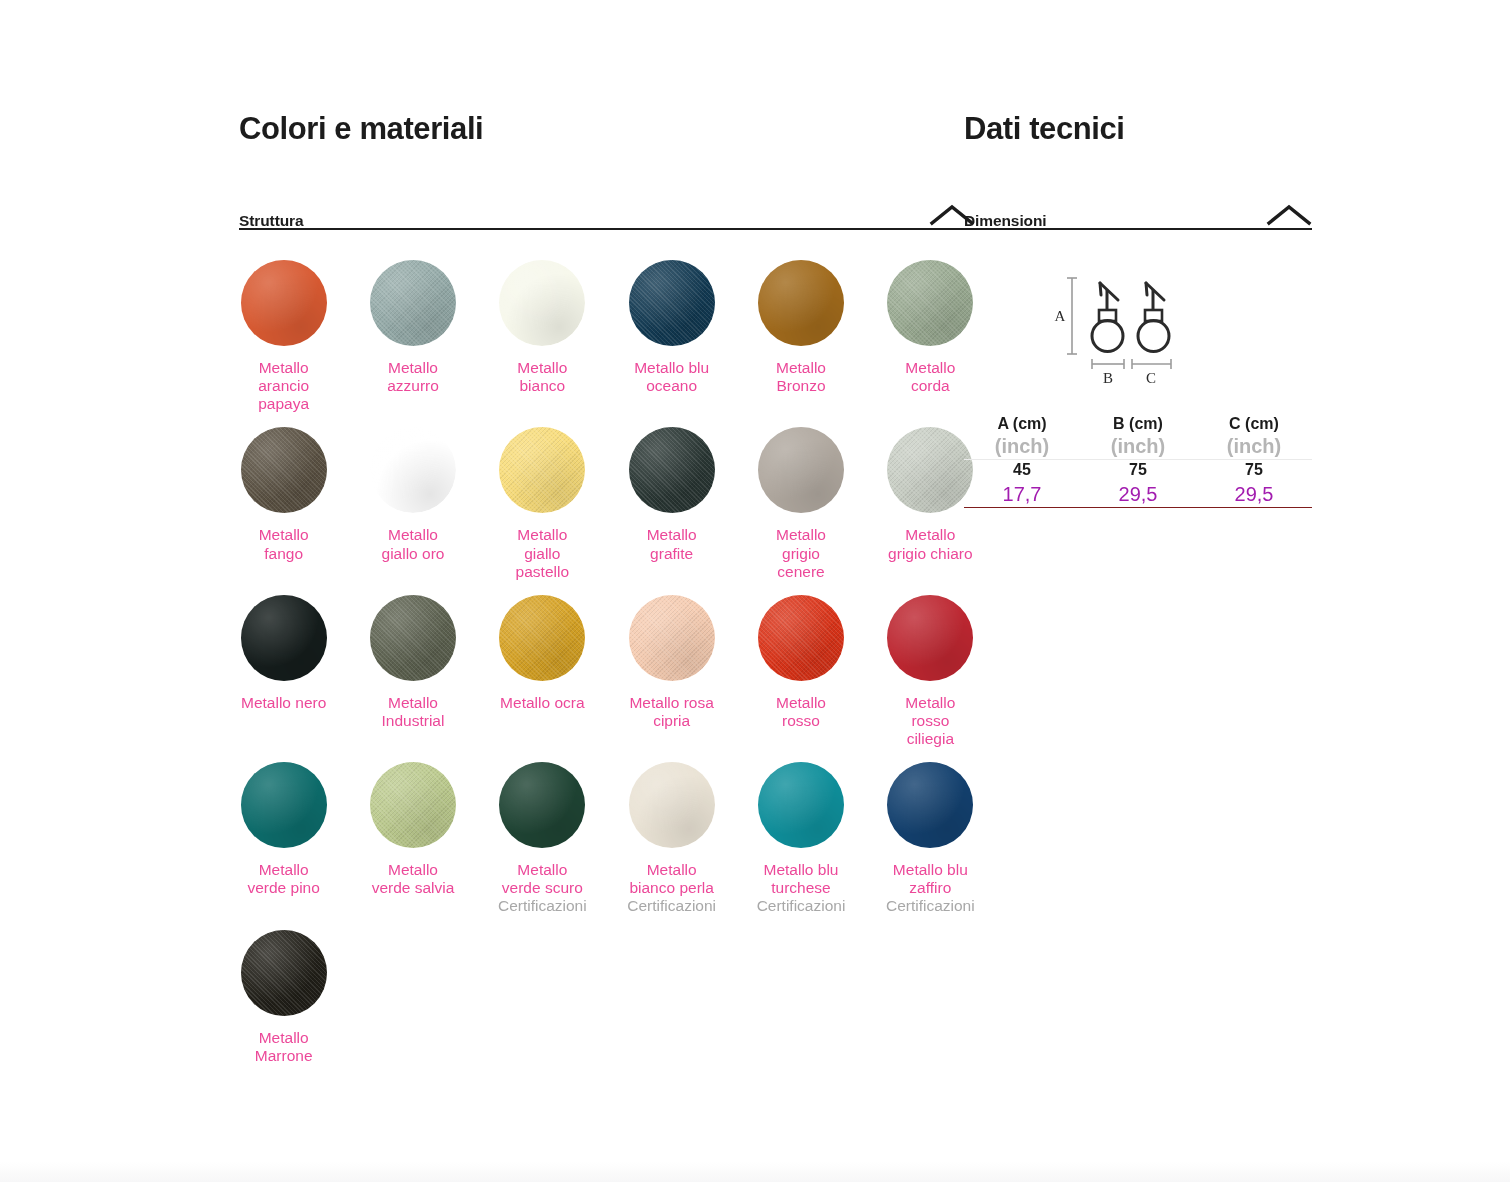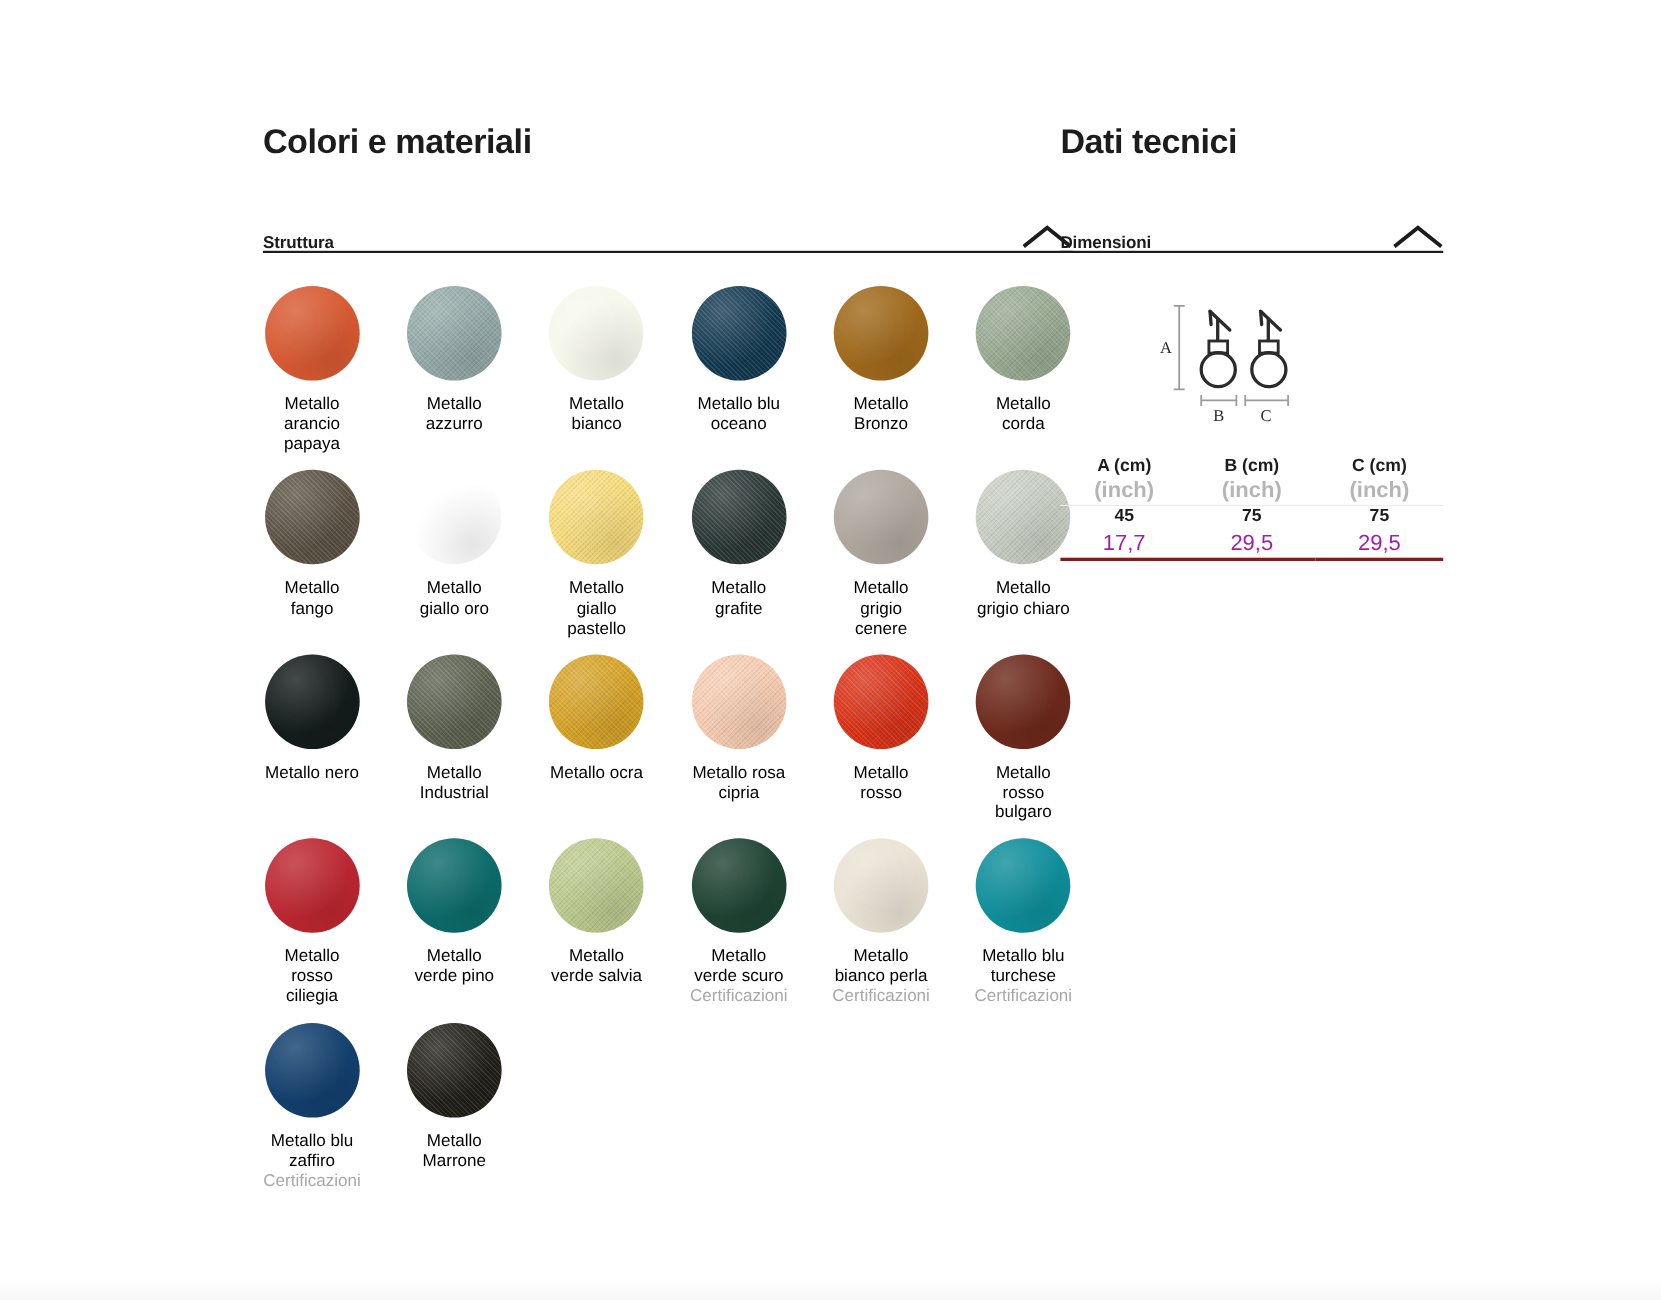--- a/index.html
+++ b/index.html
@@ -112,21 +112,21 @@
     border-radius: 50%;
     opacity: .22;
     background-image:
       repeating-linear-gradient(45deg, rgba(255,255,255,.5) 0 1px, rgba(0,0,0,0) 1px 3px),
       repeating-linear-gradient(-45deg, rgba(0,0,0,.35) 0 1px, rgba(0,0,0,0) 1px 3px);
   }
   .sw-label {
     margin-top: 13px;
     font-size: 15.5px;
     line-height: 1.17;
-    color: #000000;
+    color: #ec4899;
     text-align: center;
     max-width: 118px;
   }
   .sw-cert {
     font-size: 15.5px;
     line-height: 1.17;
     color: #a8a8a8;
     text-align: center;
     white-space: nowrap;
   }
@@ -155,21 +155,21 @@
     font-size: 16px;
     font-weight: 700;
     color: #1c1c1c;
     line-height: 1.25;
   }
   .dim-unit-inch {
     font-size: 20px;
     color: #b5b5b5;
     line-height: 1.25;
   }
-  .dim-row { border-top: 1px solid #eaeaea; border-bottom: 3px solid #7f1d1d; }
+  .dim-row { border-top: 1px solid #eaeaea; border-bottom: 1px solid #7f1d1d; }
   .dim-val-cell { padding: 13px 0 15px; }
   .dim-val-cm {
     font-size: 16px;
     font-weight: 700;
     color: #1c1c1c;
     line-height: 1.3;
   }
   .dim-val-inch {
     font-size: 20px;
     color: #a21caf;
@@ -256,24 +256,20 @@
             <div class="dot tex" style="background: rgb(215, 163, 36);"></div>
             <div class="sw-label">Metallo ocra</div>
           </div>
           <div class="swatch">
             <div class="dot tex" style="background: rgb(247, 205, 178);"></div>
             <div class="sw-label">Metallo rosa cipria</div>
           </div>
           <div class="swatch">
             <div class="dot tex" style="background: rgb(220, 51, 24);"></div>
             <div class="sw-label">Metallo rosso</div>
-          </div>
-          <div class="swatch">
-            <div class="dot" style="background: rgb(110, 42, 28);"></div>
-            <div class="sw-label">Metallo rosso bulgaro</div>
           </div>
           <div class="swatch">
             <div class="dot" style="background: rgb(189, 39, 49);"></div>
             <div class="sw-label">Metallo rosso ciliegia</div>
           </div>
           <div class="swatch">
             <div class="dot" style="background: rgb(13, 108, 107);"></div>
             <div class="sw-label">Metallo verde pino</div>
           </div>
           <div class="swatch">

